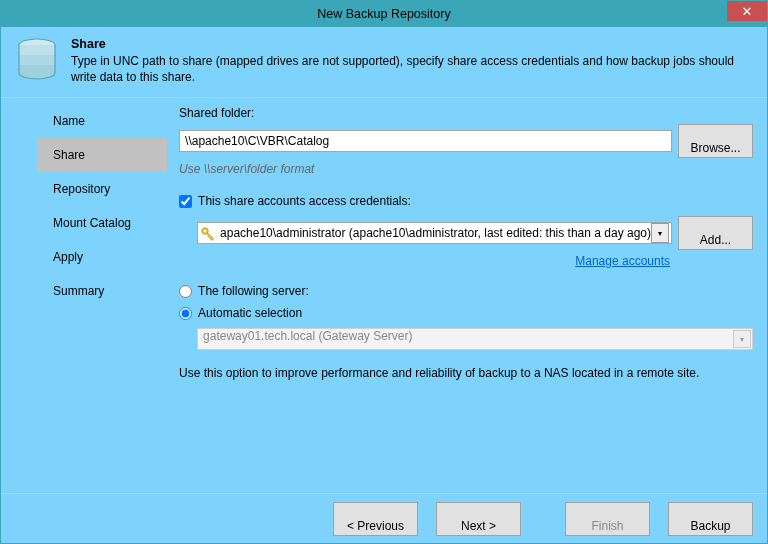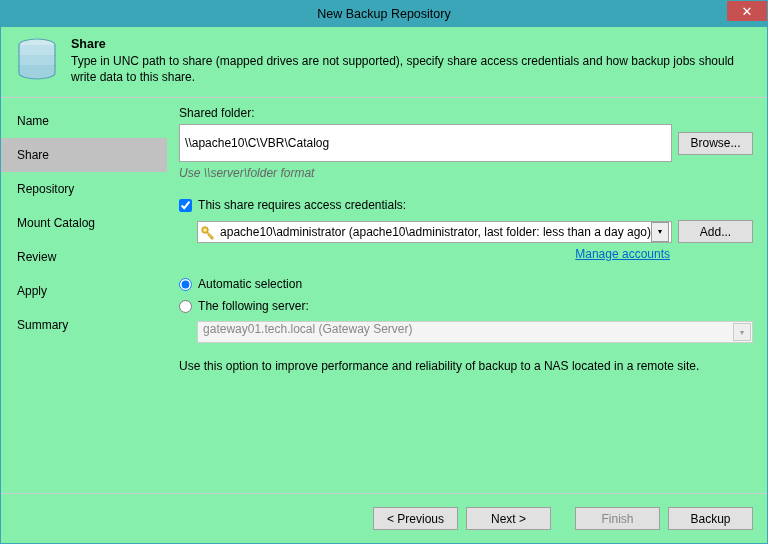--- a/index.html
+++ b/index.html
@@ -9,21 +9,21 @@
     font-size: 12px;
     background: #fff;
     color: #000;
   }
   .window {
     width: 768px;
     height: 544px;
     box-sizing: border-box;
     border: 1px solid #3aa6b8;
     position: relative;
-    background: #86efac;
+    background: #7dd3fc;
     display: flex;
     flex-direction: column;
   }
   .titlebar {
     height: 26px;
     background: #3aa6b8;
     display: flex;
     align-items: center;
     justify-content: center;
     position: relative;
@@ -74,20 +74,21 @@
   }
   .body {
     flex: 1;
     display: flex;
     overflow: hidden;
   }
   .nav {
     width: 185px;
     box-sizing: border-box;
     padding-top: 6px;
+    padding-left: 36px;
   }
   .nav-item {
     padding: 10px 16px;
     font-size: 12px;
     cursor: default;
   }
   .nav-item.active {
     background: #c1c1c1;
   }
   .content {
@@ -103,36 +104,36 @@
   .row {
     display: flex;
     align-items: center;
     gap: 6px;
   }
   .text-input, .select {
     height: 22px;
     box-sizing: border-box;
     border: 1px solid #a6a6a6;
     background: #fff;
-    padding: 18px 5px;
+    padding: 10px 5px;
     font-family: inherit;
     font-size: 12px;
   }
   .text-input {
     flex: 1;
   }
   .btn {
     height: 23px;
     min-width: 75px;
     box-sizing: border-box;
     border: 1px solid #a0a0a0;
     background: #e1e1e1;
     font-family: inherit;
     font-size: 12px;
-    padding: 0 10px;
+    padding: 16px 10px;
     cursor: default;
   }
   .btn:disabled {
     color: #888;
   }
   .hint {
     font-style: italic;
     color: #666;
     font-size: 12px;
     margin-top: 4px;
@@ -242,21 +243,21 @@
     font-size: 12px;
     margin-top: 16px;
   }
   .footer {
     border-top: 1px solid #ccc;
     height: 50px;
     display: flex;
     align-items: center;
     justify-content: flex-end;
     padding: 0 14px;
-    gap: 8px;
+    gap: 18px;
     box-sizing: border-box;
   }
   .footer .btn {
     min-width: 85px;
   }
   .footer .spacer {
     width: 8px;
   }
 </style>
 </head>
@@ -285,65 +286,64 @@
       <div class="header-desc">Type in UNC path to share (mapped drives are not supported), specify share access credentials and how backup jobs should write data to this share.</div>
     </div>
   </div>
 
   <div class="body">
     <div class="nav">
       <div class="nav-item">Name</div>
       <div class="nav-item active">Share</div>
       <div class="nav-item">Repository</div>
       <div class="nav-item">Mount Catalog</div>
-      <div class="nav-item">Review</div>
       <div class="nav-item">Apply</div>
       <div class="nav-item">Summary</div>
     </div>
 
     <div class="content">
       <div class="label">Shared folder:</div>
       <div class="row">
         <input type="text" class="text-input" value="\\apache10\C\VBR\Catalog" style="">
         <button class="btn">Browse...</button>
       </div>
       <div class="hint">Use \\server\folder format</div>
 
       <div class="section">
         <label class="checkbox-row">
           <input type="checkbox" checked="" style="">
-          <span>This share requires access credentials:</span>
+          <span>This share accounts access credentials:</span>
         </label>
         <div class="cred-row">
           <div class="cred-select">
             <span class="key-icon">
               <svg viewBox="0 0 16 16" width="16" height="16">
                 <circle cx="5" cy="6" r="3.2" fill="#f3c94b" stroke="#c79a1a" stroke-width="1"></circle>
                 <circle cx="5" cy="6" r="1.1" fill="#fff"></circle>
                 <path d="M7.5 8 L13 13 L13 15 L11 15 L11 13.2 L9.6 13.2 L9.6 11.8 L8.2 11.8 Z" fill="#f3c94b" stroke="#c79a1a" stroke-width="0.8"></path>
               </svg>
             </span>
-            <span class="cred-text">apache10\administrator (apache10\administrator, last folder: less than a day ago)</span>
+            <span class="cred-text">apache10\administrator (apache10\administrator, last edited: this than a day ago)</span>
             <span class="dd-btn">▾</span>
           </div>
           <button class="btn">Add...</button>
         </div>
         <div class="manage-row">
           <span class="link">Manage accounts</span>
         </div>
       </div>
 
       <div class="section" style="margin-top:16px;">
         <label class="radio-row">
+          <input type="radio" name="gw" style="">
+          <span>The following server:</span>
+        </label>
+        <label class="radio-row">
           <input type="radio" name="gw" checked="" style="">
           <span>Automatic selection</span>
-        </label>
-        <label class="radio-row">
-          <input type="radio" name="gw" style="">
-          <span>The following server:</span>
         </label>
         <div class="server-select">
           <div class="disabled-select">
             <span>gateway01.tech.local (Gateway Server)</span>
             <span class="dd-btn">▾</span>
           </div>
         </div>
         <div class="note">Use this option to improve performance and reliability of backup to a NAS located in a remote site.</div>
       </div>
     </div>

